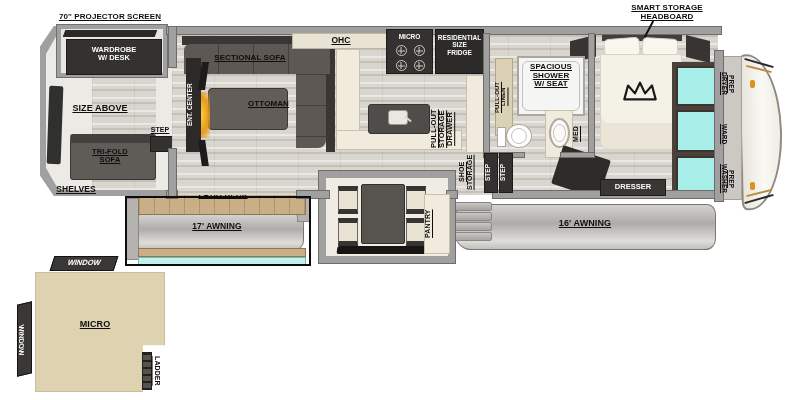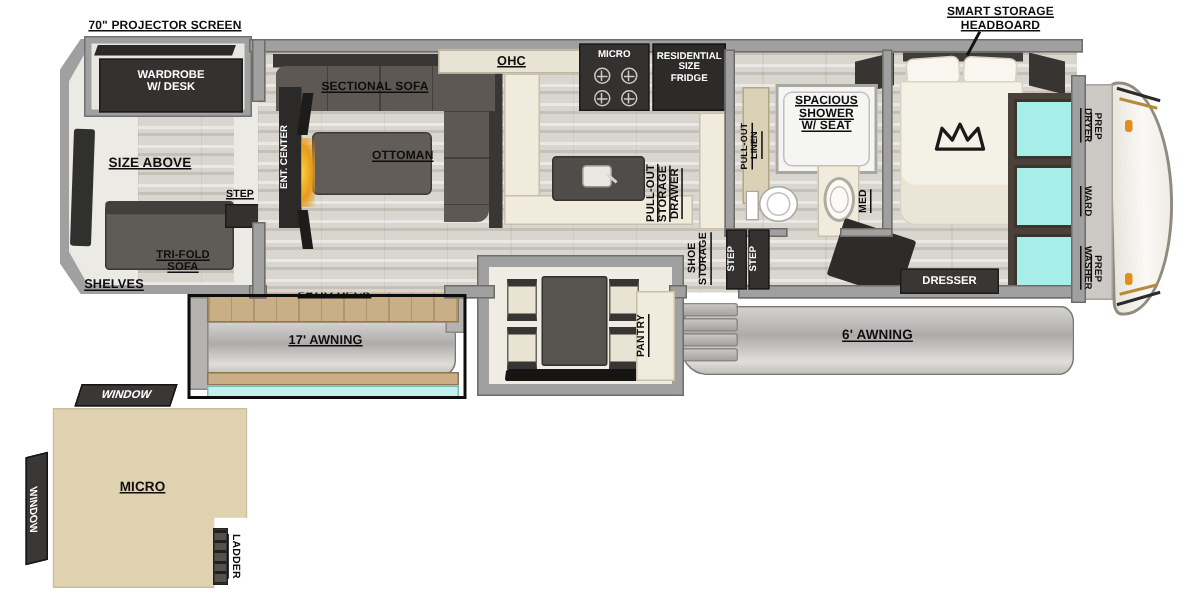--- a/index.html
+++ b/index.html
@@ -25,21 +25,21 @@
   .burner::after{content:"";position:absolute;top:50%;left:1px;right:1px;height:1px;background:#cfc9bf;transform:translateY(-50%);}
   .chair{background:#e9e3d3;border:1px solid #6a665f;border-top:5px solid #383431;border-bottom:5px solid #383431;}
   .stepbar{background:linear-gradient(180deg,#c9c7c4,#a6a4a1);border:1px solid #8b8985;border-radius:2px;}
 </style>
 </head>
 <body>
 
 <div id="canvas">
 
   <div class="abs awn" style="left:452px;top:204px;width:264px;height:46px;border-radius:22px 12px 14px 26px / 30px 14px 16px 34px;"></div>
-  <div class="abs lb" style="left:520px;top:219px;width:130px;font-size:9px;">6' AWNING</div>
+  <div class="abs lb" style="left:520px;top:219px;width:130px;font-size:9px;">16' AWNING</div>
 
   <div class="abs awn" style="left:128px;top:214px;width:176px;height:36px;border-radius:16px 10px 10px 18px / 20px 12px 12px 24px;"></div>
 
   <div class="abs stepbar" style="left:454px;top:202px;width:38px;height:9px;"></div>
   <div class="abs stepbar" style="left:454px;top:212px;width:38px;height:9px;"></div>
   <div class="abs stepbar" style="left:454px;top:222px;width:38px;height:9px;"></div>
   <div class="abs stepbar" style="left:454px;top:232px;width:38px;height:9px;"></div>
 
   <div class="abs" style="left:126px;top:198px;width:13px;height:62px;background:#b5b3af;border:1px solid #8b8985;"></div>
   <div class="abs" style="left:297px;top:186px;width:13px;height:36px;background:#b5b3af;border:1px solid #8b8985;"></div>
@@ -65,21 +65,21 @@
   <div class="abs" style="left:61px;top:29px;width:102px;height:44px;background:#e8e6e1;"></div>
   <div class="abs" style="left:64px;top:30px;width:92px;height:7px;background:#2a2928;transform:skewX(-20deg);"></div>
   <div class="abs darkbox" style="left:66px;top:39px;width:96px;height:36px;z-index:3;"></div>
   <div class="abs wlb ml" style="left:66px;top:46px;width:96px;font-size:7.5px;z-index:6;">WARDROBE
 W/ DESK</div>
 
   <div class="abs" style="left:48px;top:86px;width:14px;height:78px;background:#30302f;border-radius:2px;transform:rotate(2deg);"></div>
   <div class="abs lb" style="left:54px;top:104px;width:92px;font-size:9px;z-index:6;">SIZE ABOVE</div>
 
   <div class="abs" style="left:70px;top:134px;width:86px;height:46px;background:#5f5b57;border:1px solid #3a3734;border-radius:3px;border-top:9px solid #433f3c;"></div>
-  <div class="abs lb ml" style="left:70px;top:148px;width:104px;font-size:7.5px;z-index:6;margin-top:18px;">TRI-FOLD
+  <div class="abs lb ml" style="left:58px;top:148px;width:104px;font-size:7.5px;z-index:6;">TRI-FOLD
 SOFA</div>
 
   <div class="abs lb" style="left:144px;top:126px;width:32px;font-size:7px;z-index:6;">STEP</div>
   <div class="abs darkbox" style="left:150px;top:136px;width:24px;height:16px;"></div>
   <div class="abs lb" style="left:44px;top:185px;width:64px;font-size:8.5px;z-index:6;">SHELVES</div>
 
   <div class="abs wood" style="left:172px;top:30px;width:546px;height:165px;z-index:1;"></div>
 
   <div class="abs wall" style="left:166px;top:26px;width:556px;height:9px;z-index:4;"></div>
   <div class="abs wall" style="left:166px;top:190px;width:12px;height:9px;z-index:4;"></div>

